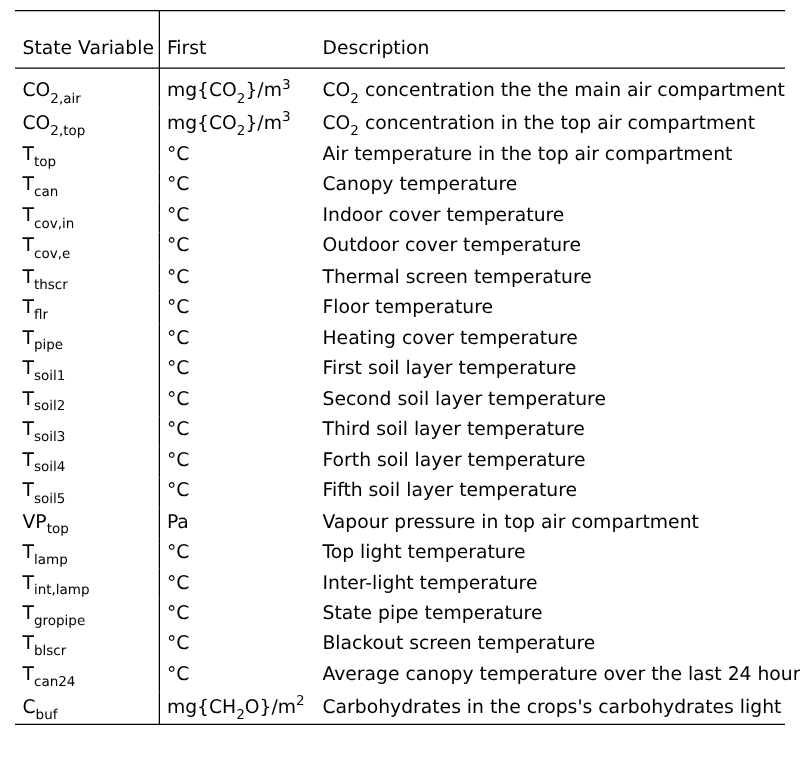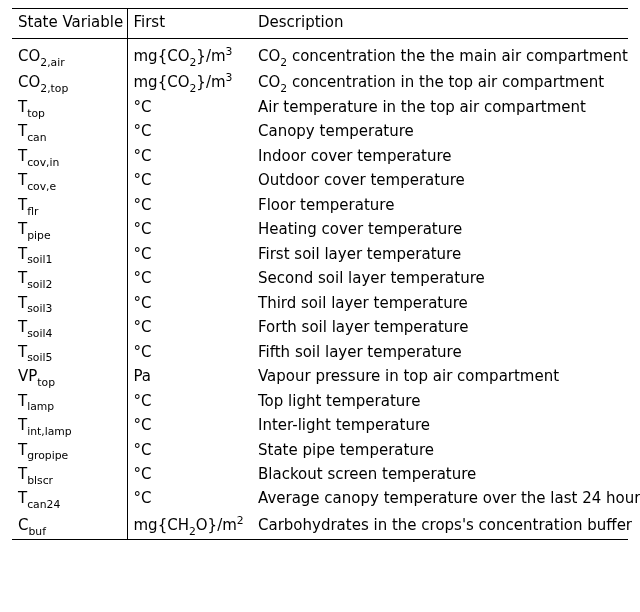--- a/index.html
+++ b/index.html
@@ -20,21 +20,21 @@
     border-collapse: collapse;
     width: 100%;
     table-layout: fixed;
   }
   col.c1 { width: 115px; }
   col.c2 { width: 125px; }
   col.c3 { width: auto; }
   thead th {
     font-weight: 400;
     text-align: left;
-    padding: 4px 6px 6px 6px;
+    padding: 20px 6px 6px 6px;
     border-top: 1.5px solid #000;
     border-bottom: 1px solid #000;
     white-space: nowrap;
   }
   thead th.c1 { border-right: 1px solid #000; }
   tbody td {
     padding: 1.5px 6px;
     vertical-align: baseline;
     white-space: nowrap;
   }
@@ -84,20 +84,25 @@
         </tr>
         <tr>
           <td class="c1">T<sub>cov,in</sub></td>
           <td>°C</td>
           <td>Indoor cover temperature</td>
         </tr>
         <tr>
           <td class="c1">T<sub>cov,e</sub></td>
           <td>°C</td>
           <td>Outdoor cover temperature</td>
+        </tr>
+        <tr>
+          <td class="c1">T<sub>thscr</sub></td>
+          <td>°C</td>
+          <td>Thermal screen temperature</td>
         </tr>
         <tr>
           <td class="c1">T<sub>flr</sub></td>
           <td>°C</td>
           <td>Floor temperature</td>
         </tr>
         <tr>
           <td class="c1">T<sub>pipe</sub></td>
           <td>°C</td>
           <td>Heating cover temperature</td>
@@ -153,17 +158,17 @@
           <td>Blackout screen temperature</td>
         </tr>
         <tr>
           <td class="c1">T<sub>can24</sub></td>
           <td>°C</td>
           <td>Average canopy temperature over the last 24 hours</td>
         </tr>
         <tr>
           <td class="c1">C<sub>buf</sub></td>
           <td>mg{CH<sub>2</sub>O}/m<sup>2</sup></td>
-          <td>Carbohydrates in the crops's concentration buffer</td>
+          <td>Carbohydrates in the crops's carbohydrates light</td>
         </tr>
       </tbody>
   </table>
 </div>
 
 </body></html>

